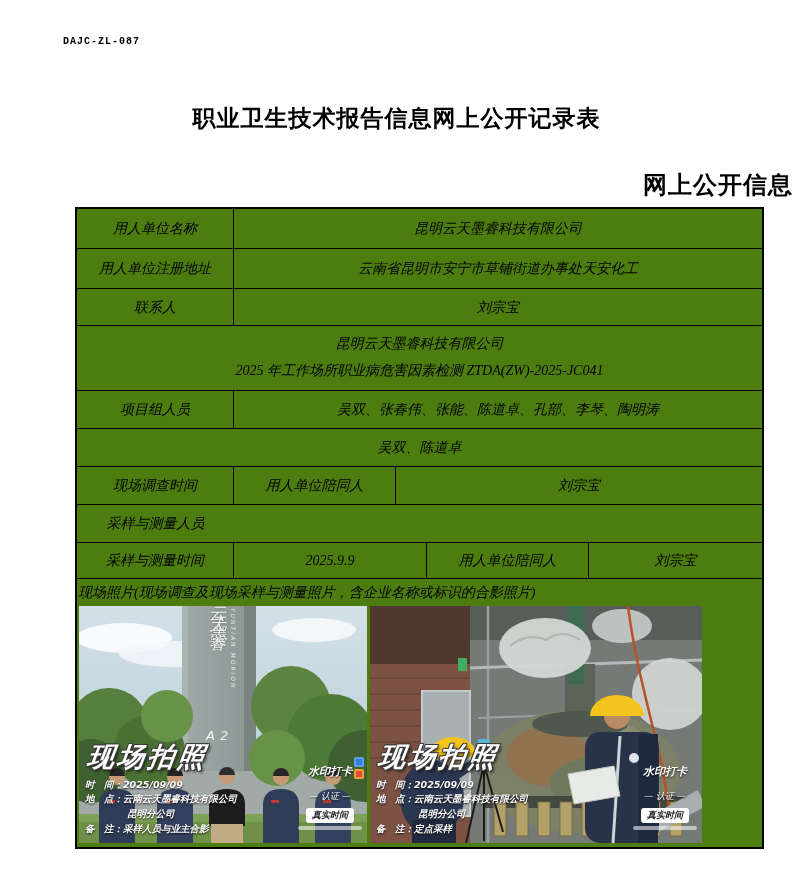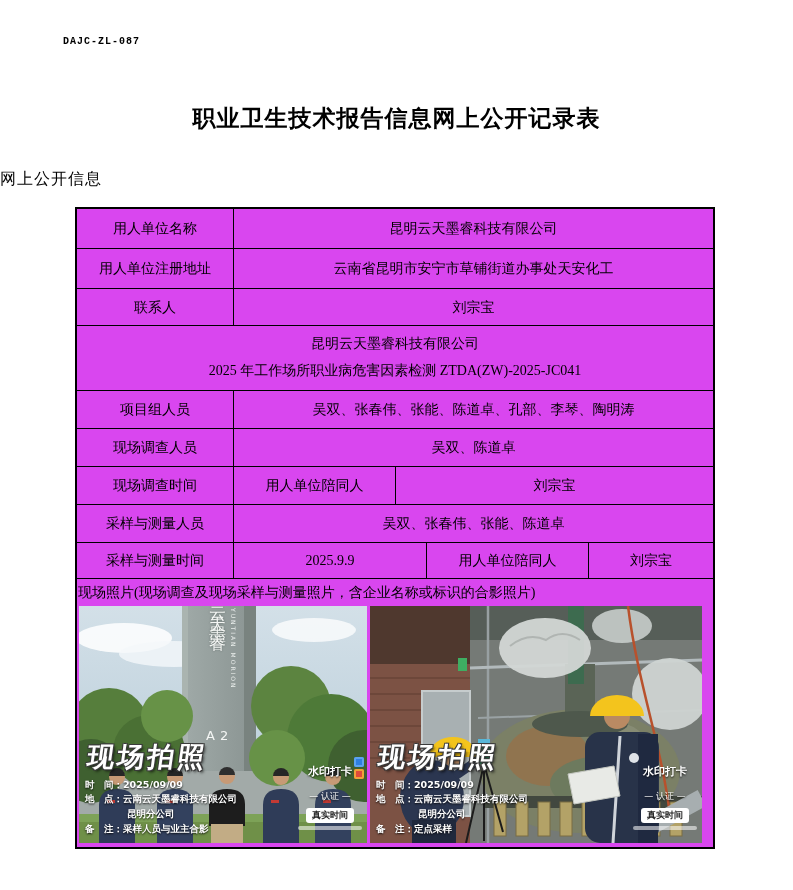--- a/index.html
+++ b/index.html
@@ -12,25 +12,25 @@
     position:absolute; left:63px; top:36px;
     font-size:10px; font-weight:bold; letter-spacing:1px;
     font-family:"Liberation Mono","DejaVu Sans Mono",monospace;
   }
   .doc-title {
     position:absolute; top:103px; left:0; width:100%;
     text-align:center; font-size:23px; font-weight:bold; letter-spacing:1px;
   }
   .doc-subtitle {
     position:absolute; top:169px; left:0; width:100%;
-    text-align:left; font-size:16px; font-weight:normal; letter-spacing:1px;
+    text-align:right; font-size:24px; font-weight:bold; letter-spacing:1px;
   }
   .tbl {
-    position:absolute; left:75px; top:207px; width:640px;
-    border:2px solid #000; background:#d946ef;
+    position:absolute; left:75px; top:207px; width:689px;
+    border:2px solid #000; background:#4d7c0f;font-style:italic;
   }
   .tr { display:flex; border-bottom:1.5px solid #000; }
   .tr:last-child { border-bottom:none; }
   .td {
     display:flex; align-items:center; justify-content:center;
     border-right:1.5px solid #000; font-size:14px; text-align:center;
     padding:2px 4px; line-height:1.5;
   }
   .td:last-child { border-right:none; }
   .c-label { width:157px; flex:0 0 157px; }
@@ -134,33 +134,31 @@
       <div>2025 年工作场所职业病危害因素检测 ZTDA(ZW)-2025-JC041</div>
     </div>
   </div>
 
   <div class="tr h38">
     <div class="td c-label">项目组人员</div>
     <div class="td c-val">吴双、张春伟、张能、陈道卓、孔部、李琴、陶明涛</div>
   </div>
 
   <div class="tr h38">
-    <div class="td c-label">现场调查人员</div>
     <div class="td c-val">吴双、陈道卓</div>
   </div>
 
   <div class="tr h38">
     <div class="td c-label">现场调查时间</div>
     <div class="td c-lab2">用人单位陪同人</div>
     <div class="td c-val3">刘宗宝</div>
   </div>
 
   <div class="tr h38">
     <div class="td c-label">采样与测量人员</div>
-    <div class="td c-val">吴双、张春伟、张能、陈道卓</div>
   </div>
 
   <div class="tr h36">
     <div class="td c-label">采样与测量时间</div>
     <div class="td c-val2">2025.9.9</div>
     <div class="td c-lab2">用人单位陪同人</div>
     <div class="td c-val3">刘宗宝</div>
   </div>
 
   <div class="tr caption-row">

